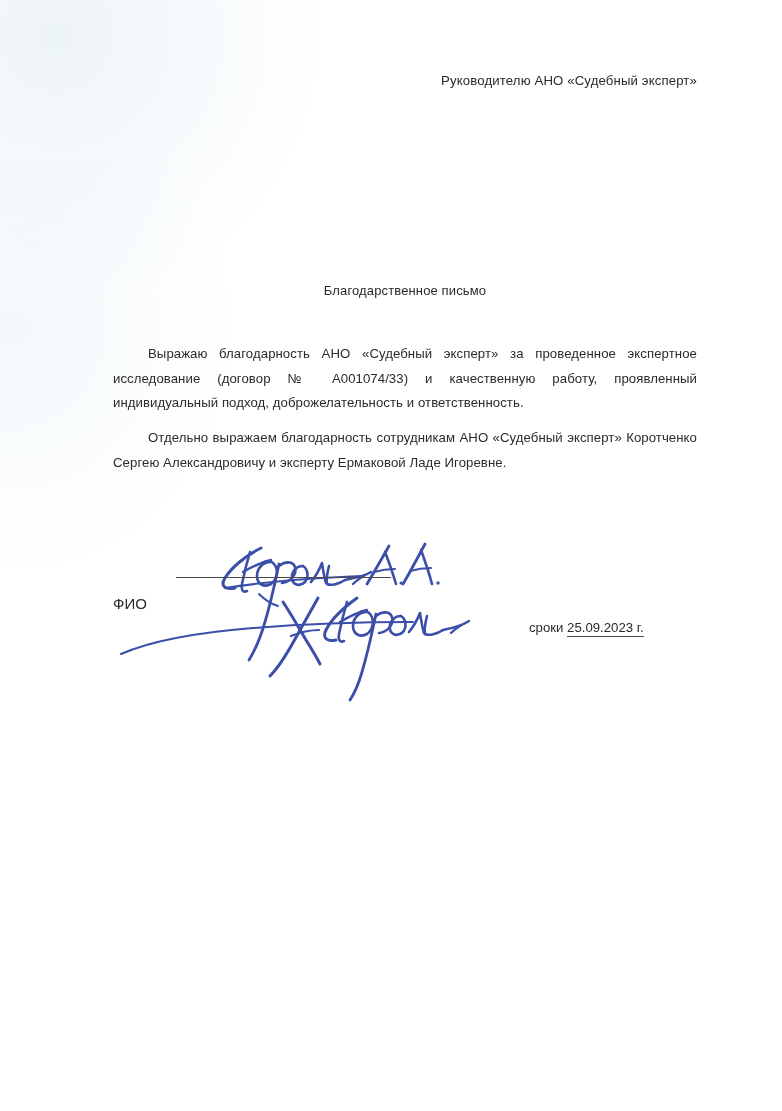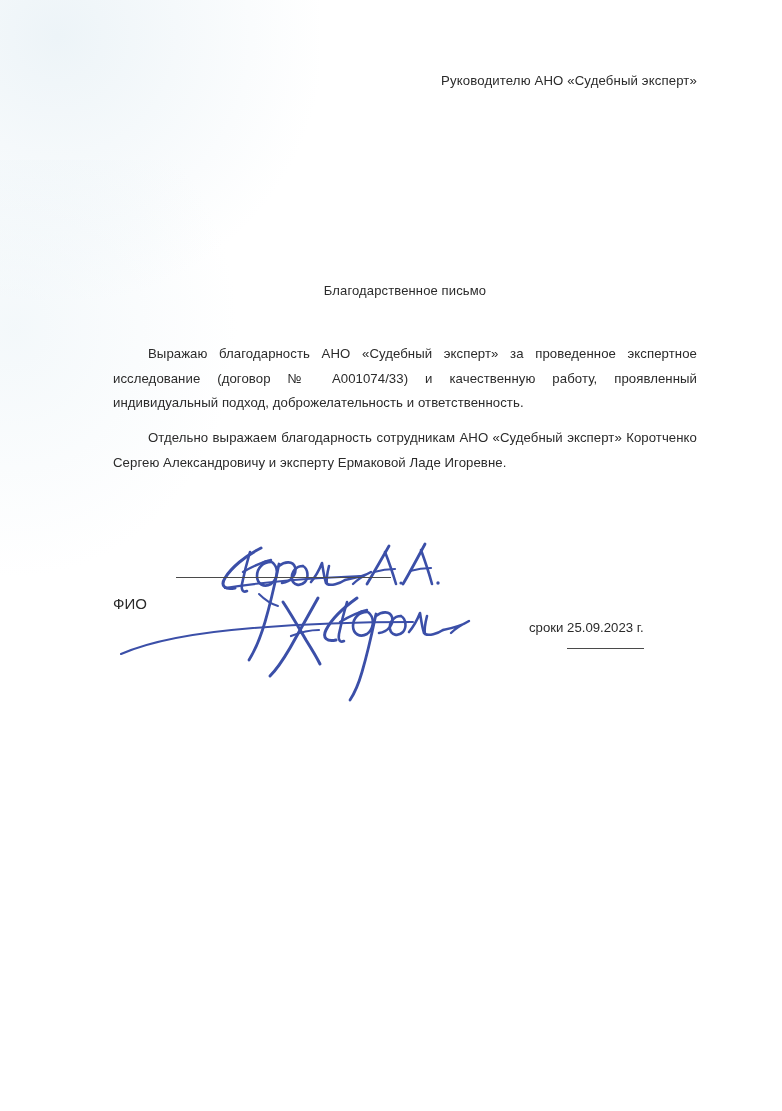--- a/index.html
+++ b/index.html
@@ -124,21 +124,21 @@
     position: absolute;
     left: 416px;
     top: 70px;
     font-size: 13.2px;
     line-height: 20px;
     white-space: nowrap;
   }
   .date-label { }
   .date-value {
     border-bottom: 1.1px solid #4a4a4a;
-    padding-bottom: 13px;
+    padding-bottom: 1px;
   }
 
   
   .ink {
     position: absolute;
     left: 0;
     top: -12px;
     width: 584px;
     height: 150px;
     pointer-events: none;

